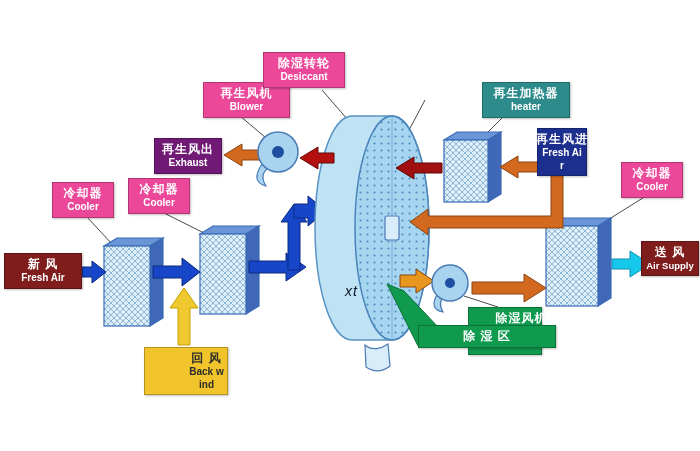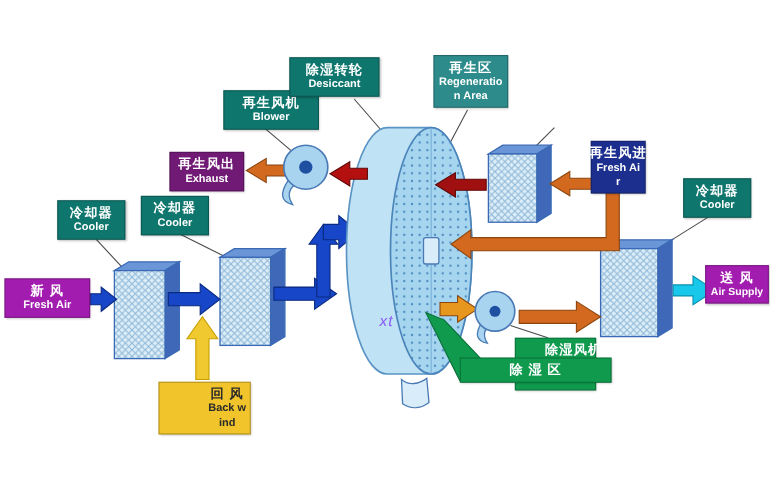--- a/index.html
+++ b/index.html
@@ -9,30 +9,30 @@
   }
   .canvas svg{position:absolute;left:0;top:0;}
   .label{
     position:absolute;box-sizing:border-box;padding:3px 3px;
     display:flex;flex-direction:column;align-items:center;justify-content:center;
     text-align:center;color:#fff;font-weight:bold;line-height:1.25;
     border:1px solid rgba(0,0,0,.25);box-shadow:1px 1px 2px rgba(0,0,0,.25);
   }
   .label .zh{font-size:12px;letter-spacing:1px;white-space:nowrap;}
   .label .en{font-size:10px;word-break:break-all;}
-  .c-purple{background:#a21caf;}
-  .c-blue{background:#0f766e;}
+  .c-purple{background:#7f1d1d;}
+  .c-blue{background:#ec4899;}
   .c-navy{background:#1c2f8e;}
   .c-teal{background:#2d8b8b;}
   .c-orange{background:#701a75;}
   .c-yellow{background:#f0c42a;color:#2b2b2b;}
   .c-green{background:#0f9a4e;}
   .small-en .en{font-size:9.5px;}
   .watermark{
-    position:absolute;left:345px;top:283px;color:#8b5cf6;font-size:14px;
+    position:absolute;left:345px;top:283px;color:#0f172a;font-size:14px;
     font-style:italic;letter-spacing:1px;
   }
 </style>
 </head>
 <body>
 
 <div class="canvas">
 
   <svg width="700" height="451" viewBox="0 0 700 451">
     <defs>
@@ -158,25 +158,25 @@
   <div class="label c-blue" style="left:203px;top:82px;width:87px;">
     <span class="zh">再生风机</span>
     <span class="en">Blower</span>
   </div>
 
   <div class="label c-blue" style="left:263px;top:52px;width:82px;">
     <span class="zh">除湿转轮</span>
     <span class="en">Desiccant</span>
   </div>
 
-  <div class="label c-teal" style="left:394px;top:50px;width:68px;">
-    <span class="zh">再生区</span>
-    <span class="en">Regeneration Area</span>
-  </div>
-
+
+  <div class="label c-teal" style="left:482px;top:82px;width:88px;">
+    <span class="zh">再生加热器</span>
+    <span class="en">heater</span>
+  </div>
 
   <div class="label c-navy" style="left:537px;top:128px;width:50px;">
     <span class="zh">再生风进</span>
     <span class="en">Fresh Air</span>
   </div>
 
   <div class="label c-blue" style="left:621px;top:162px;width:62px;">
     <span class="zh">冷却器</span>
     <span class="en">Cooler</span>
   </div>

